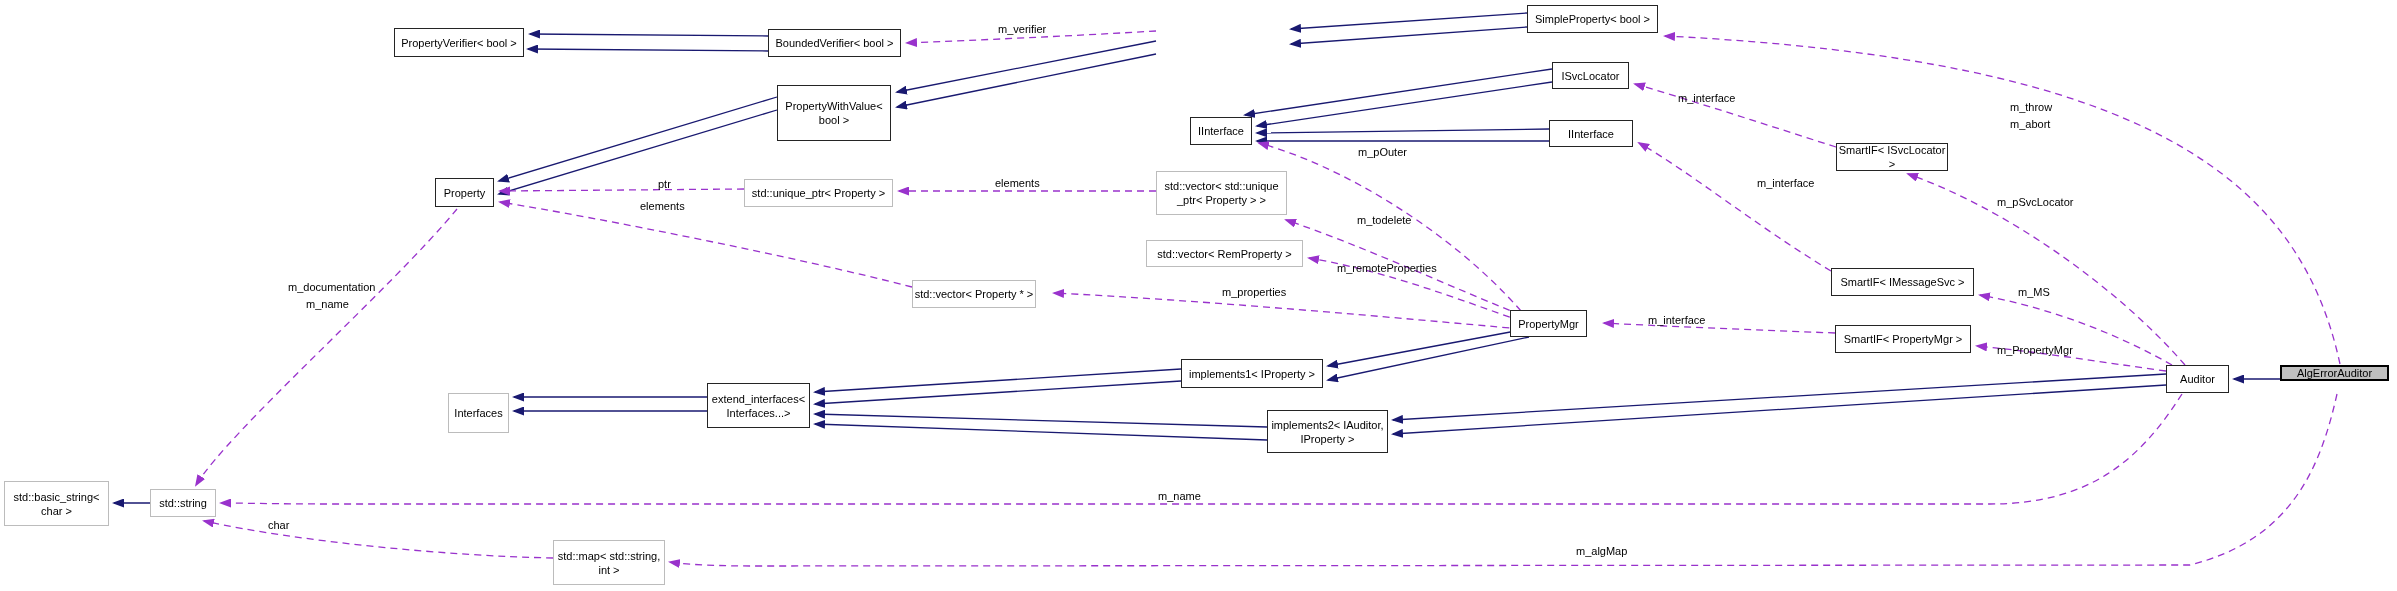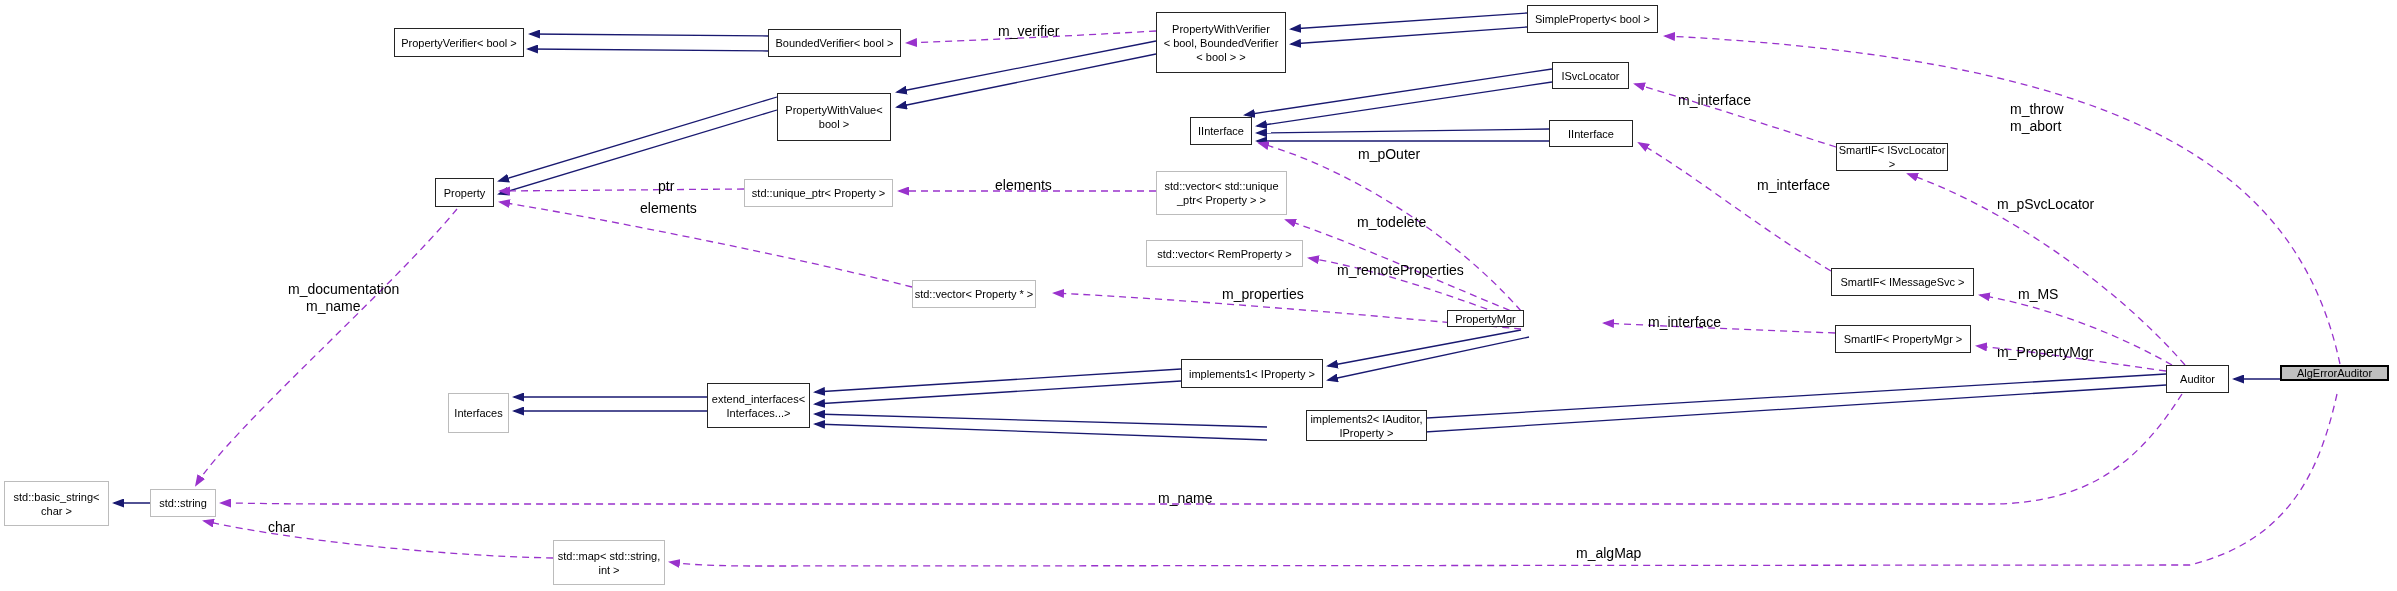--- a/index.html
+++ b/index.html
@@ -5,21 +5,21 @@
   html,body{margin:0;padding:0;background:#fff;}
   .canvas{position:relative;width:2397px;height:591px;background:#ffffff;overflow:hidden;
           font-family:"Liberation Sans", sans-serif;}
   svg.edges{position:absolute;left:0;top:0;width:2397px;height:591px;}
   .node{position:absolute;display:flex;align-items:center;justify-content:center;
         text-align:center;white-space:pre-line;font-size:11px;line-height:14px;
         background:#fff;color:#000;box-sizing:border-box;z-index:2;}
   .cls{border:1.5px solid #242424;}
   .ext{border:1px solid #bcbcbc;}
   .hl{background:#bfbfbf;border:2px solid #000;font-weight:400;}
-  .elabel{position:absolute;font-size:14px;color:#000;white-space:nowrap;z-index:3;}
+  .elabel{position:absolute;font-size:11px;color:#000;white-space:nowrap;z-index:3;}
 </style>
 </head>
 <body>
 
 <div class="canvas">
 
   <svg class="edges" viewBox="0 0 2397 591" xmlns="http://www.w3.org/2000/svg">
     <defs>
       <marker id="ab" markerWidth="12" markerHeight="9" refX="10" refY="4.5" orient="auto" markerUnits="userSpaceOnUse">
         <path d="M0,0 L12,4.5 L0,9 z" fill="#191970"></path>
@@ -74,44 +74,41 @@
       <path d="M2166,371 C2100,362 2040,352 1977,346" marker-end="url(#ap)"></path>
       <path d="M2340,364 C2300,180 2150,60 1665,36" marker-end="url(#ap)"></path>
       <path d="M2182,394 C2140,460 2090,504 1990,504 L330,504 C280,504 240,503 221,503" marker-end="url(#ap)"></path>
       <path d="M2337,394 C2320,470 2290,540 2190,565 L760,566 C720,566 690,565 670,562" marker-end="url(#ap)"></path>
       <path d="M553,558 C450,556 300,542 204,521" marker-end="url(#ap)"></path>
     </g>
   </svg>
 
   <div class="node cls" style="left:394px;top:28px;width:130px;height:29px">PropertyVerifier&lt; bool &gt;</div>
   <div class="node cls" style="left:768px;top:29px;width:133px;height:28px">BoundedVerifier&lt; bool &gt;</div>
-  <div class="node cls" style="left:1156px;top:12px;width:130px;height:61px">PropertyWithVerifier
-&lt; bool, BoundedVerifier
-&lt; bool &gt; &gt;</div>
   <div class="node cls" style="left:1527px;top:5px;width:131px;height:28px">SimpleProperty&lt; bool &gt;</div>
-  <div class="node cls" style="left:777px;top:93px;width:114px;height:48px">PropertyWithValue&lt;
+  <div class="node cls" style="left:777px;top:85px;width:114px;height:56px">PropertyWithValue&lt;
 bool &gt;</div>
   <div class="node cls" style="left:1190px;top:117px;width:62px;height:28px">IInterface</div>
   <div class="node cls" style="left:1552px;top:62px;width:77px;height:27px">ISvcLocator</div>
   <div class="node cls" style="left:1549px;top:120px;width:84px;height:27px">IInterface</div>
   <div class="node cls" style="left:1836px;top:143px;width:112px;height:28px">SmartIF&lt; ISvcLocator &gt;</div>
   <div class="node cls" style="left:1831px;top:268px;width:143px;height:28px">SmartIF&lt; IMessageSvc &gt;</div>
   <div class="node cls" style="left:1835px;top:325px;width:136px;height:28px">SmartIF&lt; PropertyMgr &gt;</div>
   <div class="node cls" style="left:435px;top:178px;width:59px;height:29px">Property</div>
   <div class="node ext" style="left:744px;top:179px;width:149px;height:28px">std::unique_ptr&lt; Property &gt;</div>
   <div class="node ext" style="left:1156px;top:171px;width:131px;height:44px">std::vector&lt; std::unique
 _ptr&lt; Property &gt; &gt;</div>
   <div class="node ext" style="left:1146px;top:240px;width:157px;height:27px">std::vector&lt; RemProperty &gt;</div>
   <div class="node ext" style="left:912px;top:280px;width:124px;height:28px">std::vector&lt; Property * &gt;</div>
-  <div class="node cls" style="left:1447px;top:310px;width:77px;height:17px">PropertyMgr</div>
+  <div class="node cls" style="left:1510px;top:310px;width:77px;height:27px">PropertyMgr</div>
   <div class="node cls" style="left:1181px;top:359px;width:142px;height:29px">implements1&lt; IProperty &gt;</div>
   <div class="node ext" style="left:448px;top:393px;width:61px;height:40px">Interfaces</div>
   <div class="node cls" style="left:707px;top:383px;width:103px;height:45px">extend_interfaces&lt;
 Interfaces...&gt;</div>
-  <div class="node cls" style="left:1306px;top:410px;width:121px;height:31px">implements2&lt; IAuditor,
+  <div class="node cls" style="left:1267px;top:410px;width:121px;height:43px">implements2&lt; IAuditor,
 IProperty &gt;</div>
   <div class="node cls" style="left:2166px;top:365px;width:63px;height:28px">Auditor</div>
   <div class="node hl" style="left:2280px;top:365px;width:109px;height:16px">AlgErrorAuditor</div>
   <div class="node ext" style="left:4px;top:481px;width:105px;height:45px">std::basic_string&lt;
 char &gt;</div>
   <div class="node ext" style="left:150px;top:489px;width:66px;height:28px">std::string</div>
   <div class="node ext" style="left:553px;top:540px;width:112px;height:45px">std::map&lt; std::string,
 int &gt;</div>
 
   <span class="elabel" style="left:998px;top:23px">m_verifier</span>

